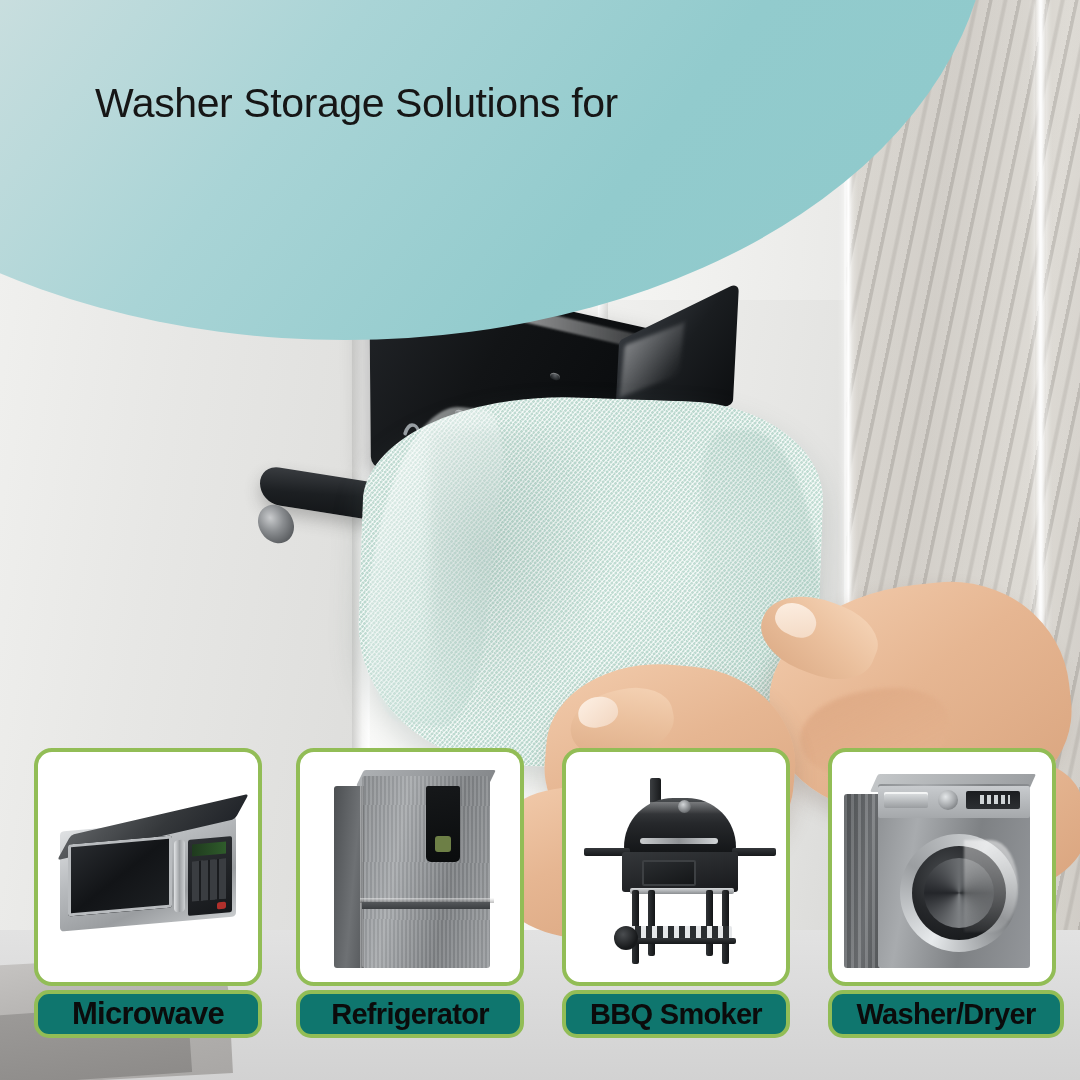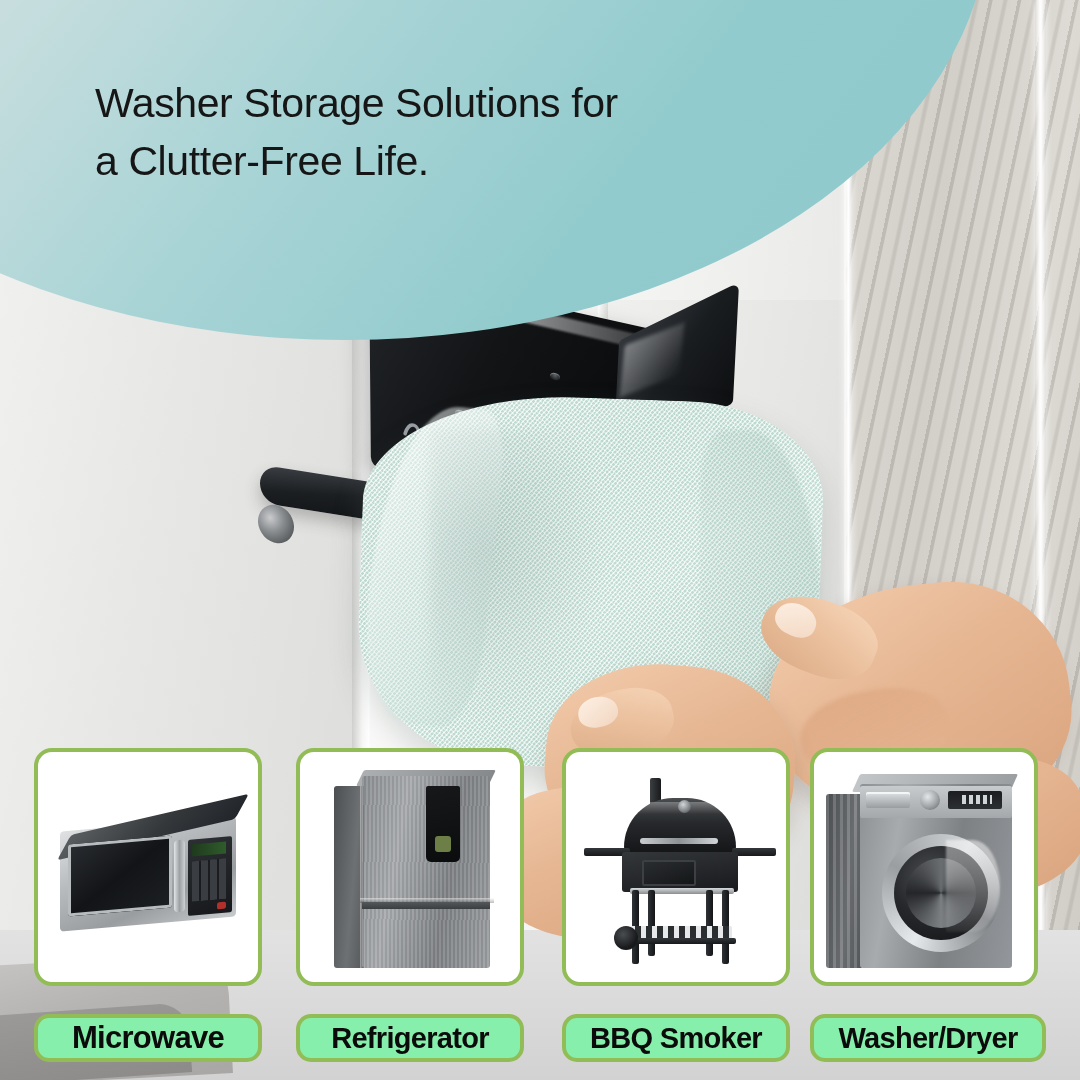--- a/index.html
+++ b/index.html
@@ -260,36 +260,36 @@
   .cards{
     position:absolute;left:0;top:748px;width:1080px;height:320px;
   }
   .card-col{
     position:absolute;
     width:228px;
   }
   .card-col.c0{left:34px;}
   .card-col.c1{left:296px;}
   .card-col.c2{left:562px;}
-  .card-col.c3{left:810px;}
+  .card-col.c3{left:828px;}
 
   .card-img{
     position:relative;
     height:238px;
     background:#ffffff;
     border:4px solid #92bd56;
     border-radius:18px;
     overflow:hidden;
     box-sizing:border-box;
   }
   .card-label{
     position:relative;
-    margin-top:28px;
+    margin-top:4px;
     height:48px;
-    background:#86efac;
+    background:#0f766e;
     border:4px solid #92bd56;
     border-radius:15px;
     box-sizing:border-box;
     display:flex;align-items:center;justify-content:center;
     overflow:visible;
     white-space:nowrap;
   }
   .card-col.c3 .card-label{width:236px;}
   .card-label-text{
     font-family:"Liberation Sans", sans-serif;
@@ -590,21 +590,20 @@
     <div class="hand-left-b hand skin-a"></div>
     <div class="thumb-l skin-b"></div>
     <div class="nail-l"></div>
   </div>
 
   <div class="hero-blob"></div>
   <div class="hero-inner">
     <div class="hero-text">
       <p class="hero-sub">
         <span>Washer Storage Solutions for</span>
-        <span>a Clutter-Free Life.</span>
       </p>
     </div>
   </div>
 
   <div class="cards">
 
     <div class="card-col c0">
       <div class="card-img">
         <div class="mw">
           <div class="mw-body"></div>

